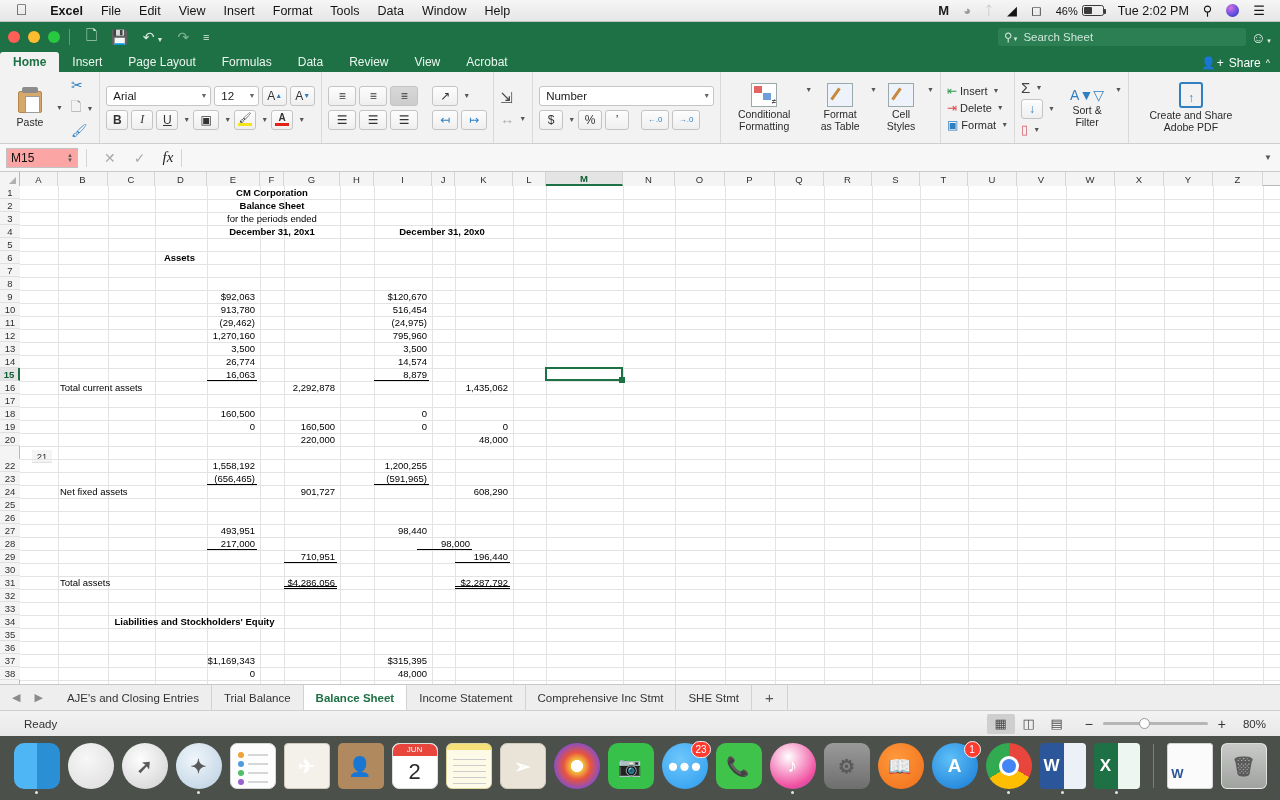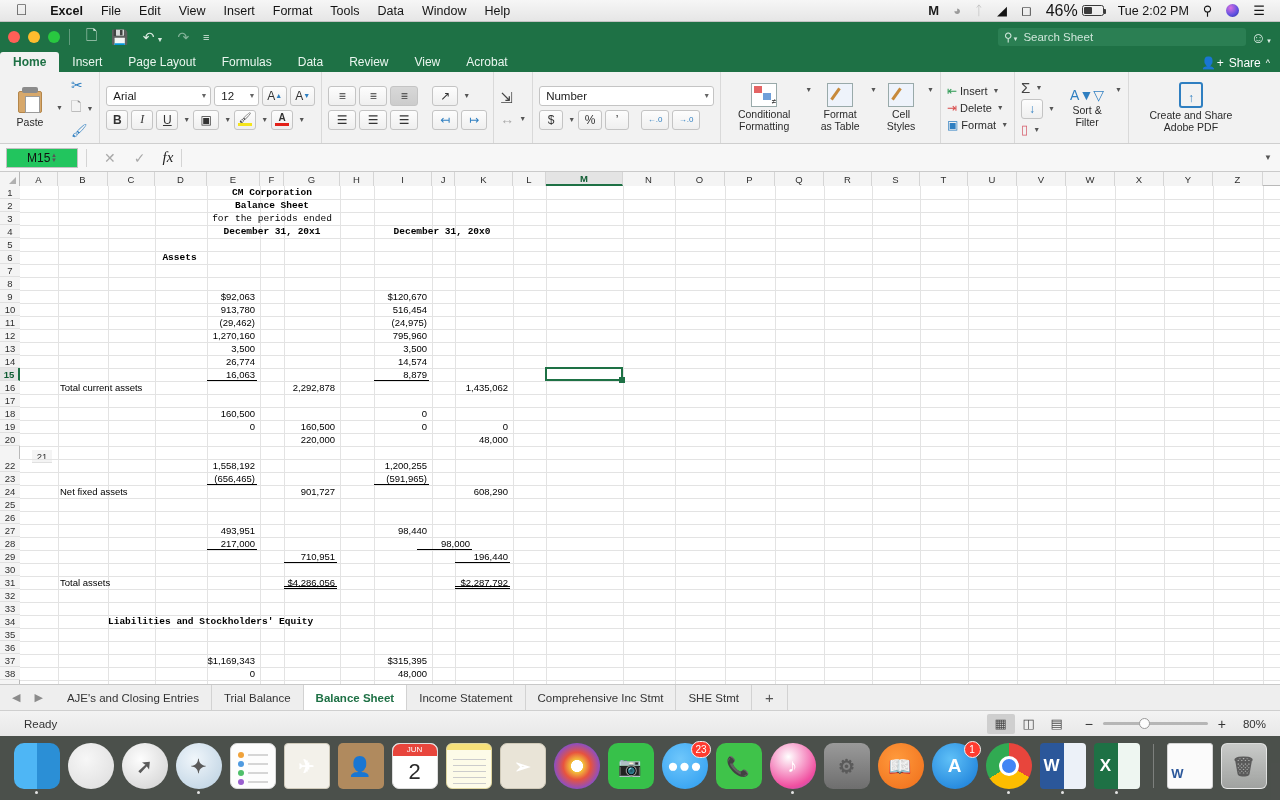--- a/index.html
+++ b/index.html
@@ -96,23 +96,23 @@
   .clip-body { position:absolute; left:1px; top:4px; width:24px; height:22px; background:#d7a86b; border:1px solid #b4864a; border-radius:2px;}
   .clip-page { position:absolute; left:8px; top:9px; width:15px; height:17px; background:#fff; border:1px solid #9b9b9b;}
 
   
   .formulabar {
     position: absolute; top: 144px; left: 0; width: 1280px; height: 28px;
     background: #f7f7f7; border-bottom: 1px solid #cacaca;
     display: flex; align-items: center; font-size: 12.5px;
   }
   .namebox {
-    width: 72px; height: 20px; margin-left: 6px; background: #22c55e;
+    width: 72px; height: 20px; margin-left: 6px; background: #fca5a5;
     border: 1px solid #c2c2c2; display: flex; align-items: center;
-    padding: 0 20px; font-size: 12px; color: #111;
+    padding: 0 4px; font-size: 12px; color: #111;
   }
   .spin { margin-left: auto; display: flex; flex-direction: column; font-size: 6px; color: #555; line-height: 5px; }
   .fbsep { width: 1px; height: 18px; background: #d4d4d4; margin: 0 8px; }
   .fb-ico { color: #a9a9a9; font-size: 14px; margin: 0 9px; }
   .fb-fx { color: #222; font-style: italic; font-family: "Liberation Serif", serif; font-size: 15px; margin: 0 8px; }
   .fb-input { flex: 1; height: 20px; font-size: 12px; color: #111; padding-left: 4px; }
   .fb-caret { color: #555; font-size: 8px; margin-right: 8px; }
 
   
   .gridwrap { position: absolute; top: 172px; left: 0; width: 1280px; height: 512px; background: #fff; overflow: hidden; }
@@ -136,21 +136,21 @@
 
   .cells { position: absolute; left: 20px; top: 14px; right: 0; bottom: 0; }
   .gl-v { position: absolute; top: 0; bottom: 0; width: 1px; background: #e3e3e3; }
   .gl-h { position: absolute; left: 0; right: 0; height: 1px; background: #e3e3e3; }
 
   .cell {
     position: absolute; height: 13px; line-height: 13px; font-size: 9.5px;
     color: #000; white-space: nowrap; overflow: visible;
   }
   .cell.r { text-align: right; }
-  .cell.c { text-align: center; font-family: Liberation Mono, monospace; }
+  .cell.c { text-align: center; }
   .cell.l { text-align: left; }
   .cell.b { font-weight: bold; }
   .cell.u1 { border-bottom: 1px solid #000; }
   .cell.u2 { border-bottom: 3px double #000; }
 
   .selbox {
     position: absolute; border: 2px solid #1e7145; background: transparent; z-index: 5;
   }
   .selbox:after {
     content: ""; position: absolute; right: -4px; bottom: -4px;
@@ -225,21 +225,21 @@
     <span class="mitem">Window</span>
     <span class="mitem">Help</span>
 
     <div class="right">
       <span class="mb-icon" style="font-size:13px;color:#1b1b1b;font-weight:bold;">M</span>
       <span class="mb-icon" style="color:#9a9a9a;font-size:13px;">◕</span>
       <span class="mb-icon" style="color:#b9b9b9;font-size:13px;">ᛏ</span>
       <span class="mb-icon" style="font-size:13px;">◢</span>
       <span class="mb-icon" style="font-size:13px;">◻</span>
       <span class="batt">
-        <span style="font-size:16px;">46%</span>
+        <span style="font-size:11px;">46%</span>
         <span class="batt-shell">
             <span class="batt-fill"></span>
           </span>
       </span>
       <span style="font-size:12.5px;">Tue 2:02 PM</span>
       <span class="mb-icon" style="font-size:13px;">⚲</span>
       <span class="mb-icon circ" style="width:13px;height:13px;background:radial-gradient(circle at 35% 30%,#d86fe0,#5b4fe0 60%,#2a2a88);display:inline-block;"></span>
       <span class="mb-icon" style="font-size:13px;">☰</span>
     </div>
   </div>

